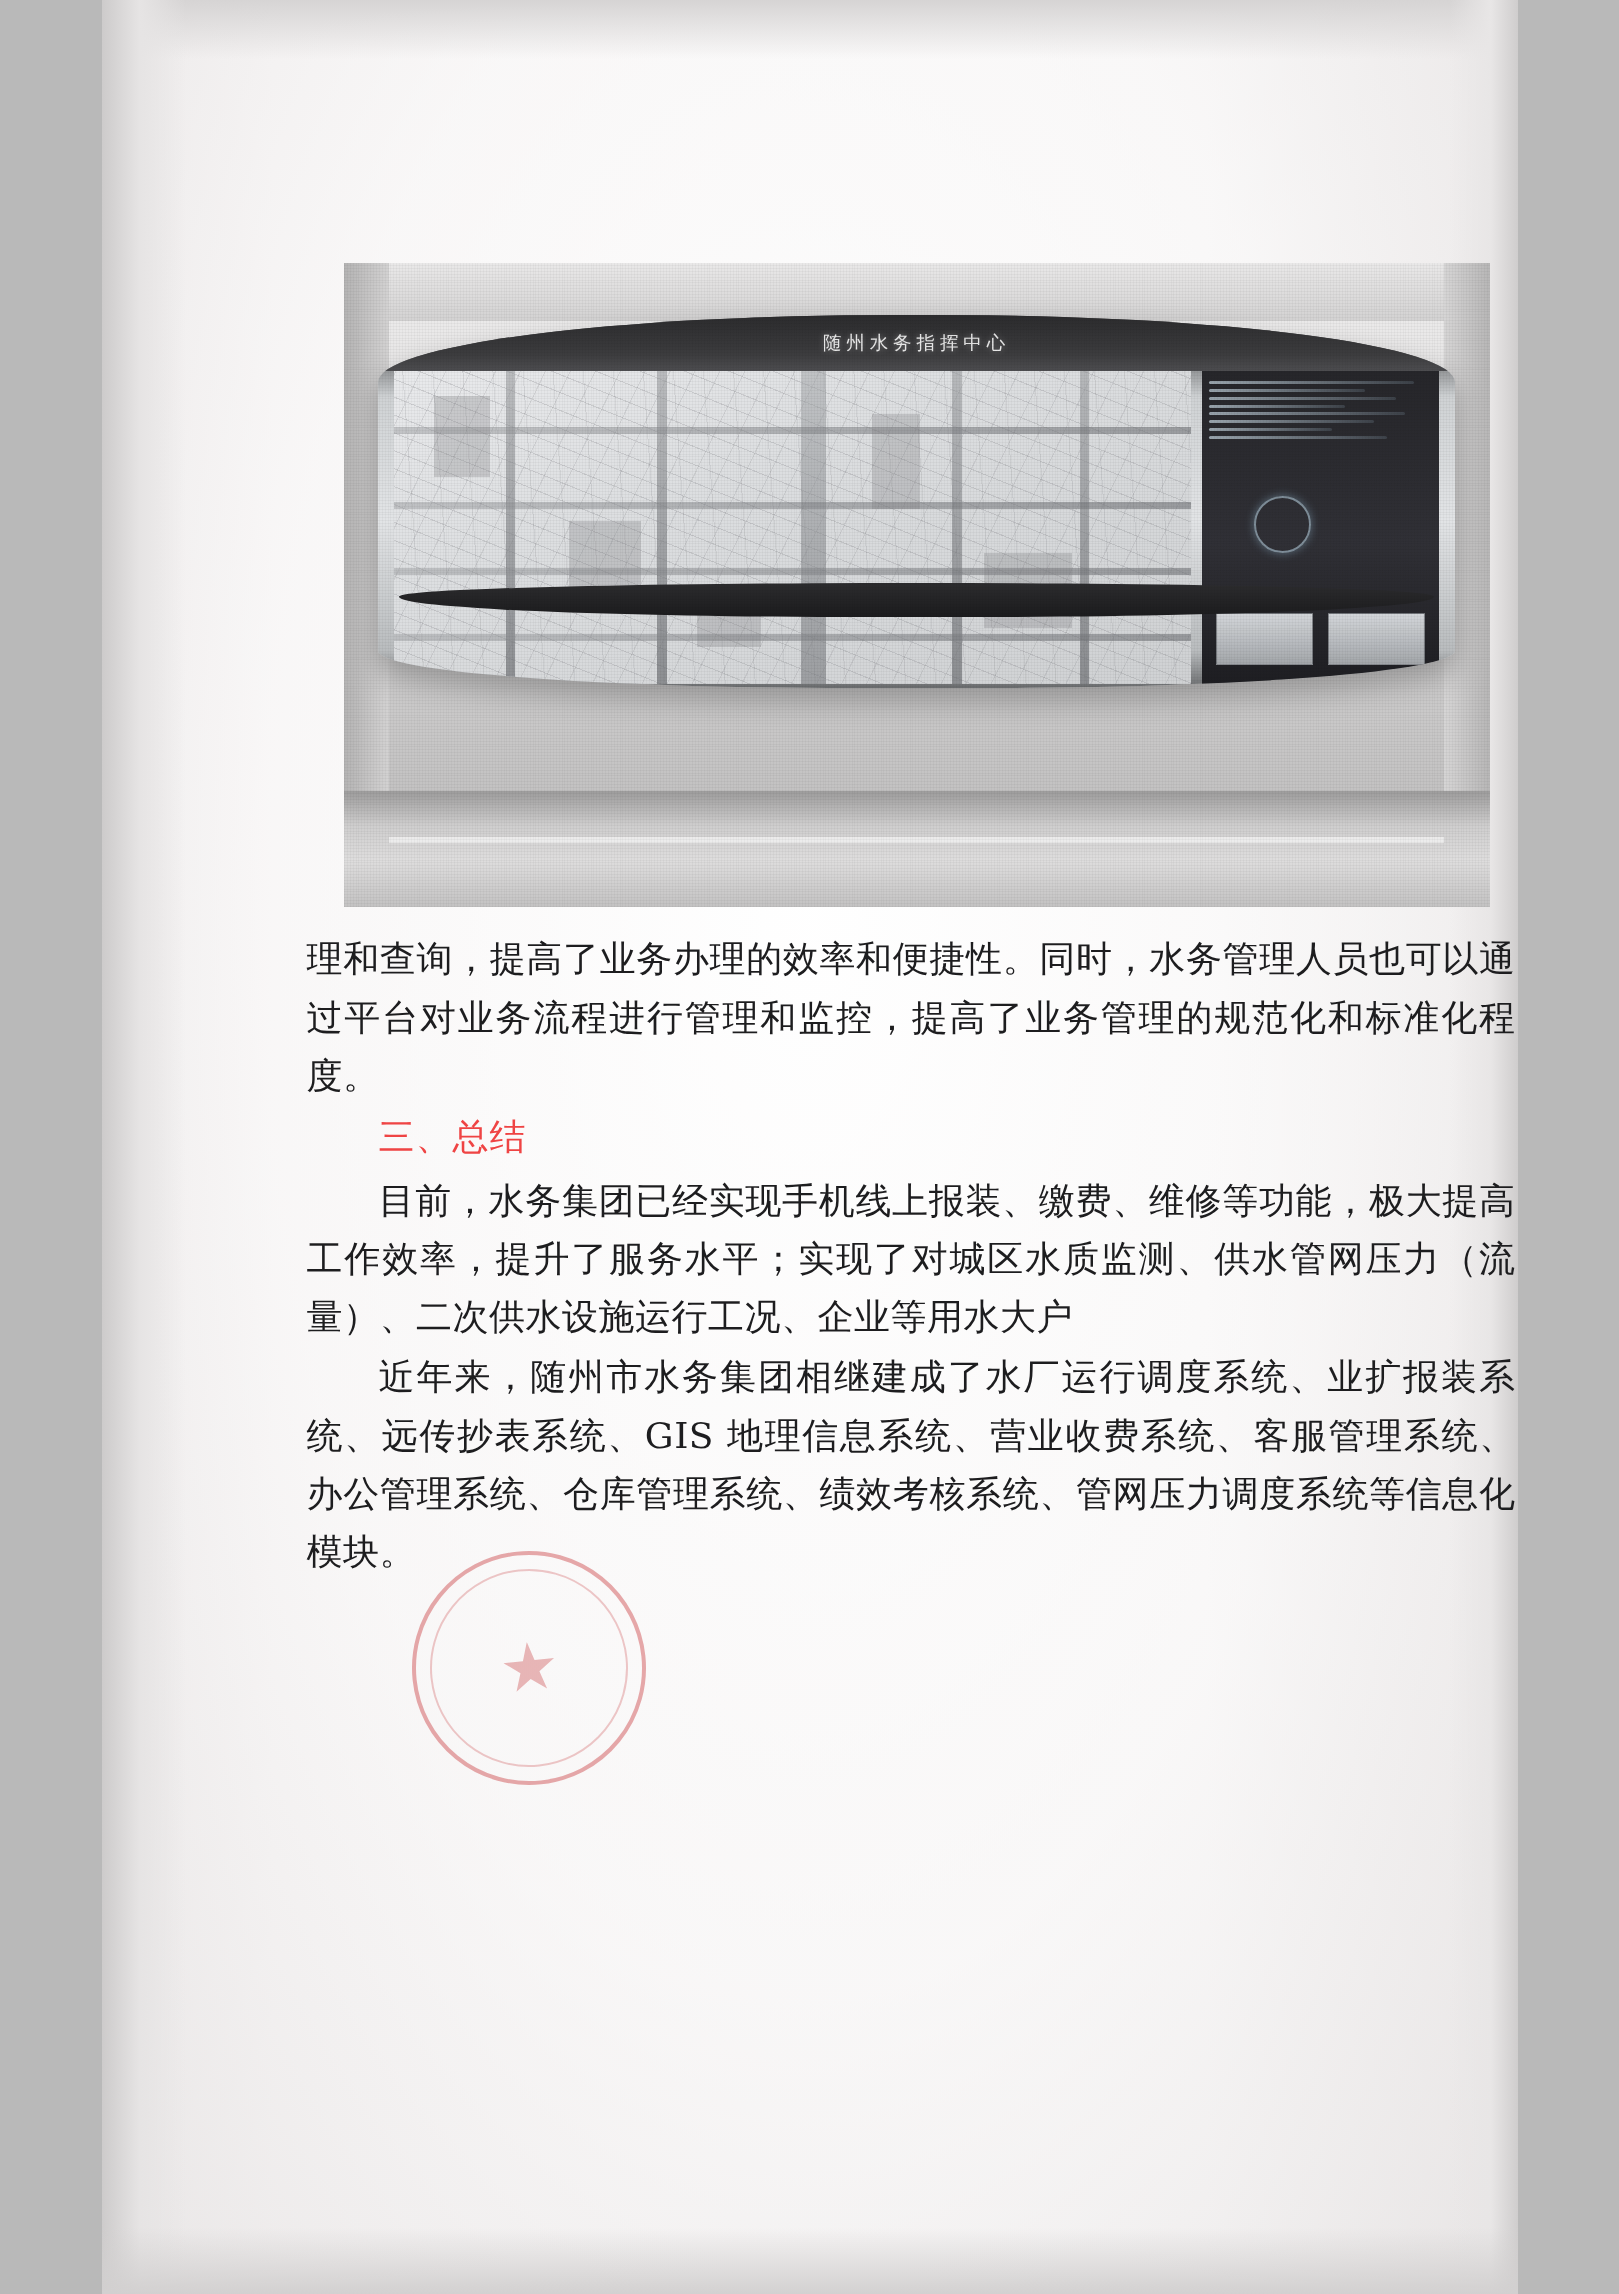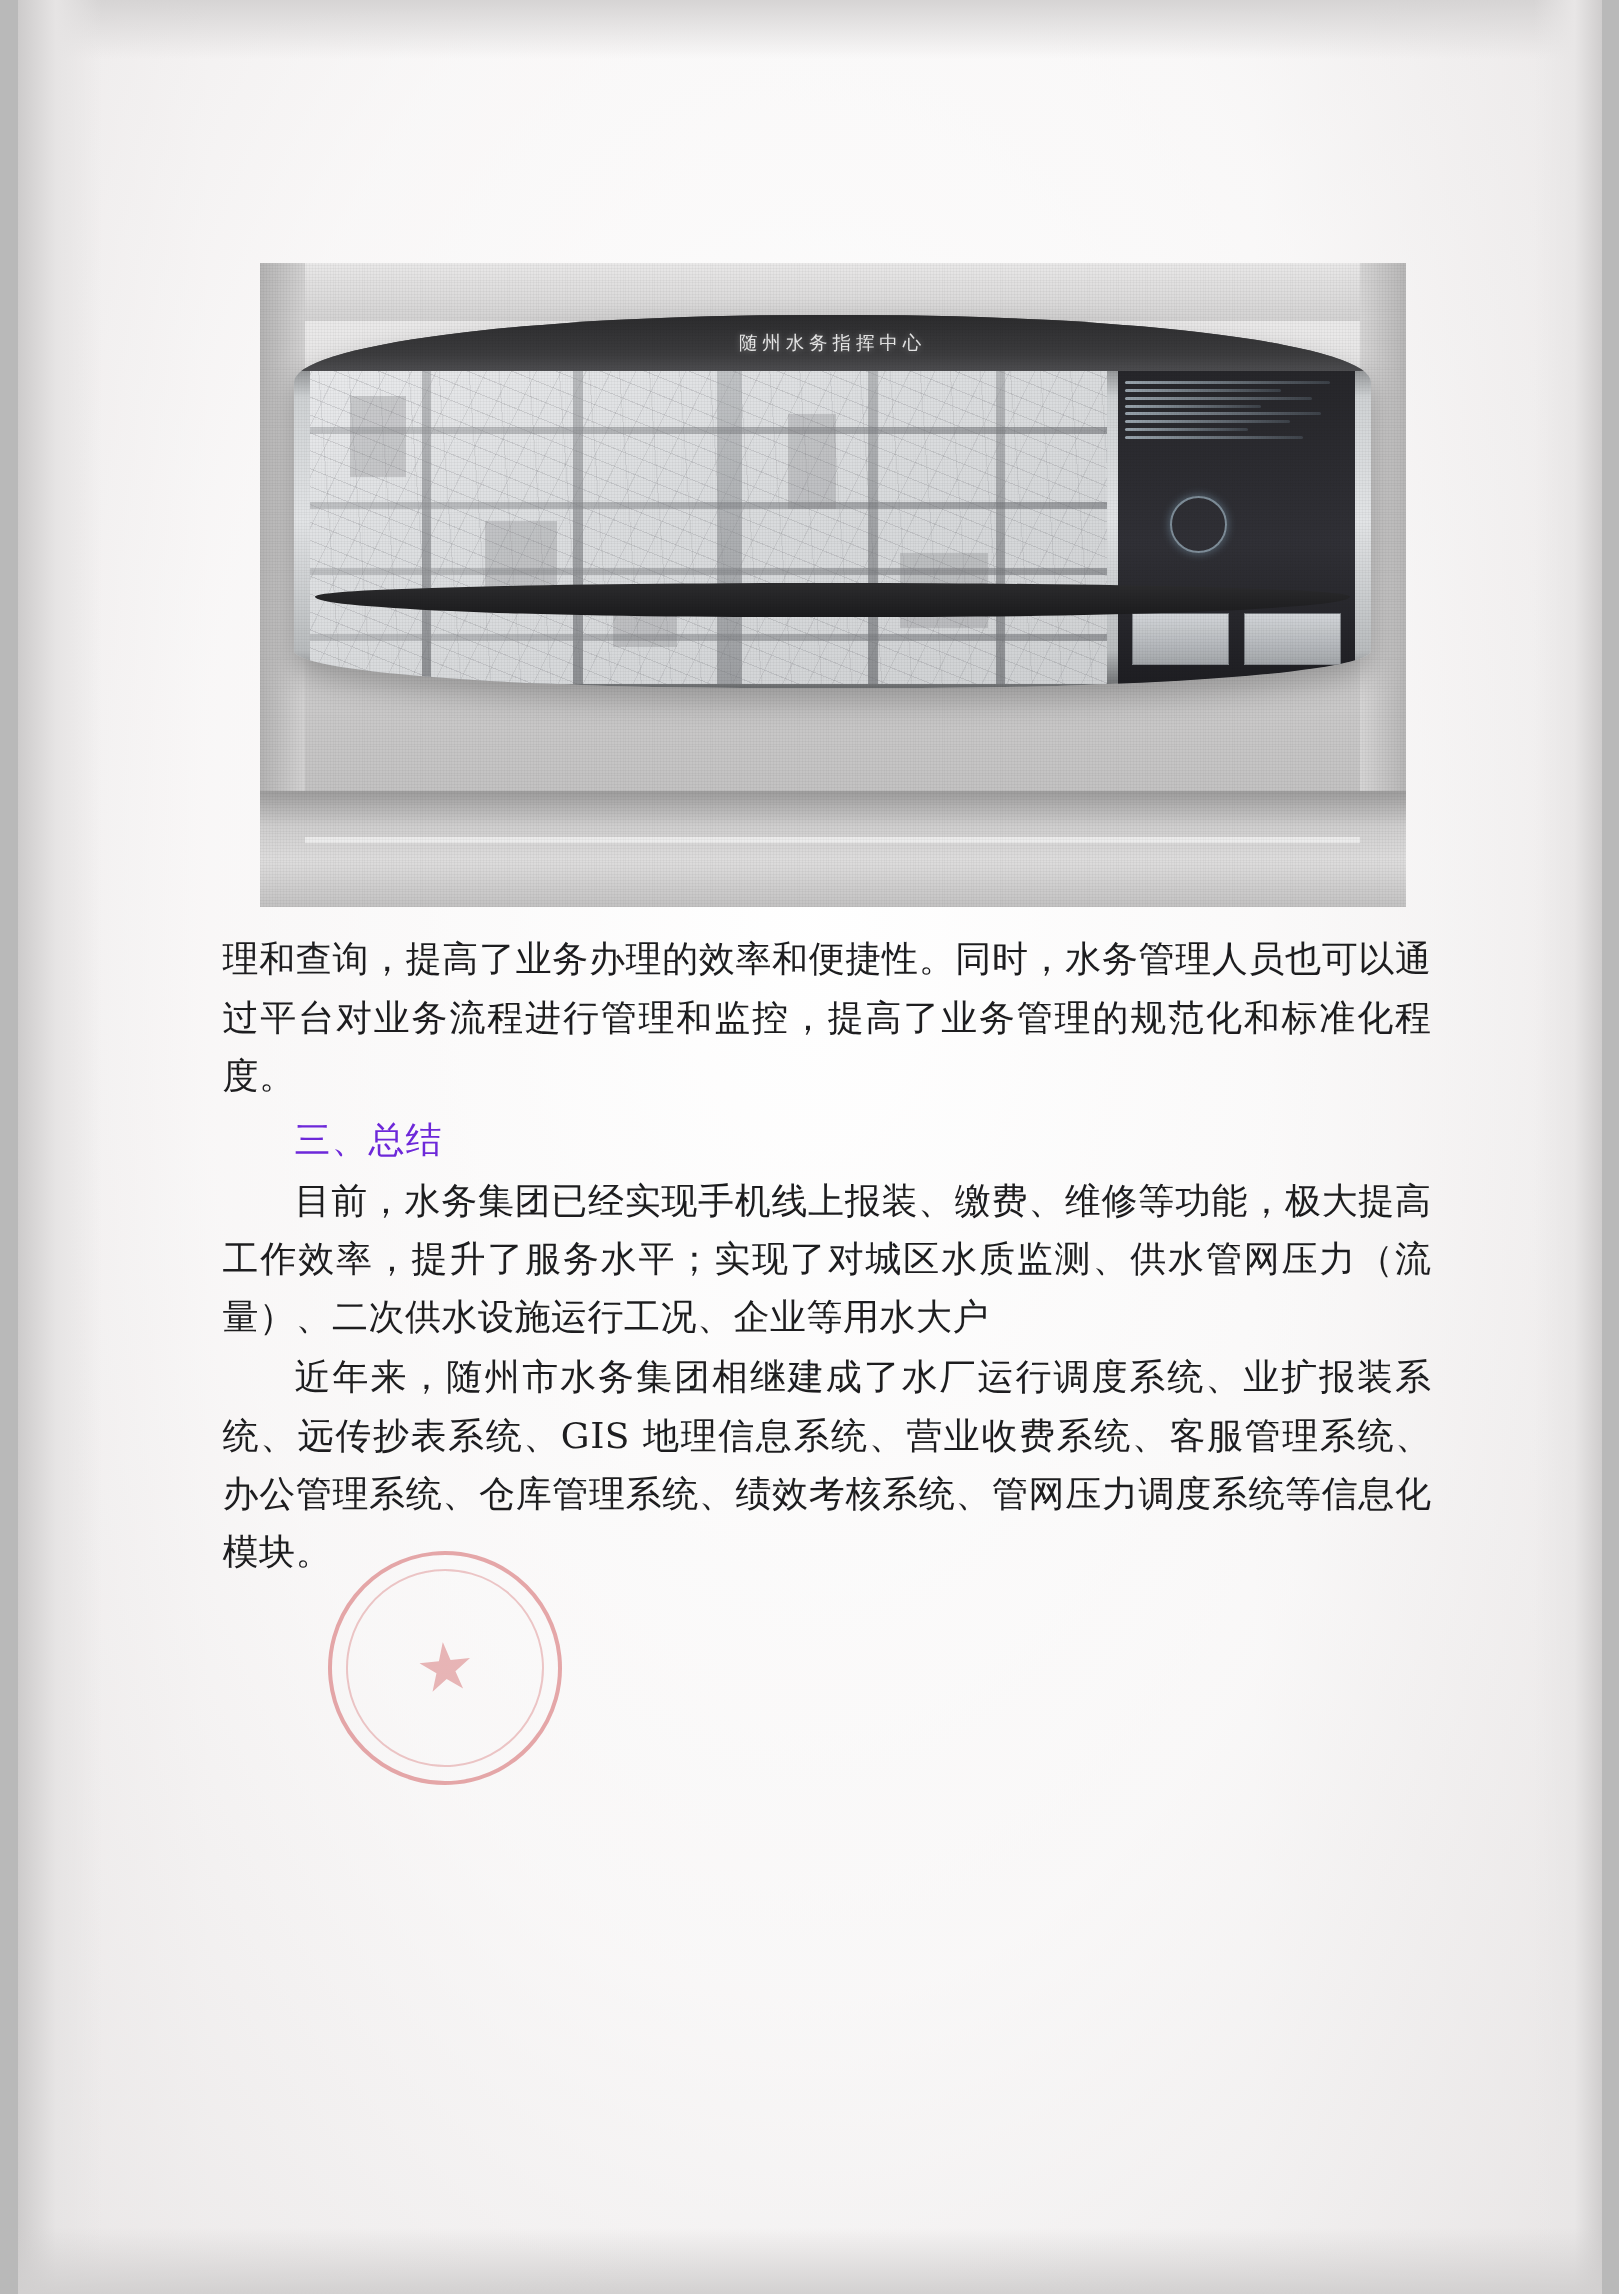--- a/index.html
+++ b/index.html
@@ -2,21 +2,21 @@
 <html lang="zh"><head>
 <meta charset="utf-8">
 <style>
   html, body {
     margin: 0;
     padding: 0;
     background: #b9b9b9;
   }
   .page {
     position: relative;
-    width: 1584px;
+    width: 1416px;
     height: 2295px;
     margin: 0 auto;
     background: #fbfafa;
     overflow: hidden;
     font-family: "DejaVu Serif", "Liberation Serif", serif;
   }
   
   .paper-tone {
     position: absolute;
     inset: 0;
@@ -226,24 +226,25 @@
     letter-spacing: 0.5px;
     margin: 0 0 2px 0;
     text-align: justify;
   }
   .para.indent {
     text-indent: 2em;
   }
   .heading {
     font-size: 36px;
     line-height: 1.62;
-    color: #6d28d9;
+    color: #ef4444;
     text-indent: 2em;
     margin: 5.9px 0 2px 0;
     letter-spacing: 1px;
+    font-family: Liberation Mono, monospace;
   }
 
   
   .seal {
     position: absolute;
     left: 310px;
     top: 1551px;
     width: 226px;
     height: 226px;
     border: 4.9px solid rgba(196,42,45,0.55);

